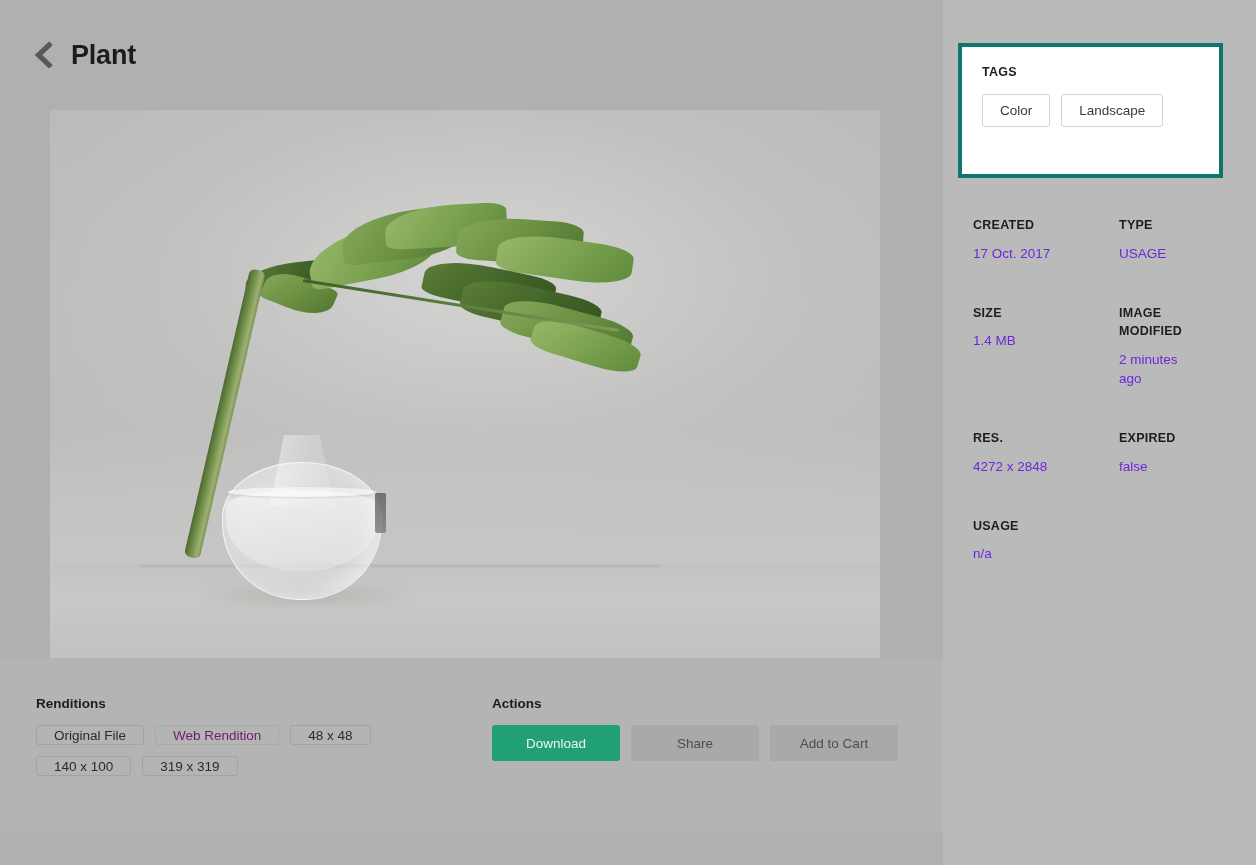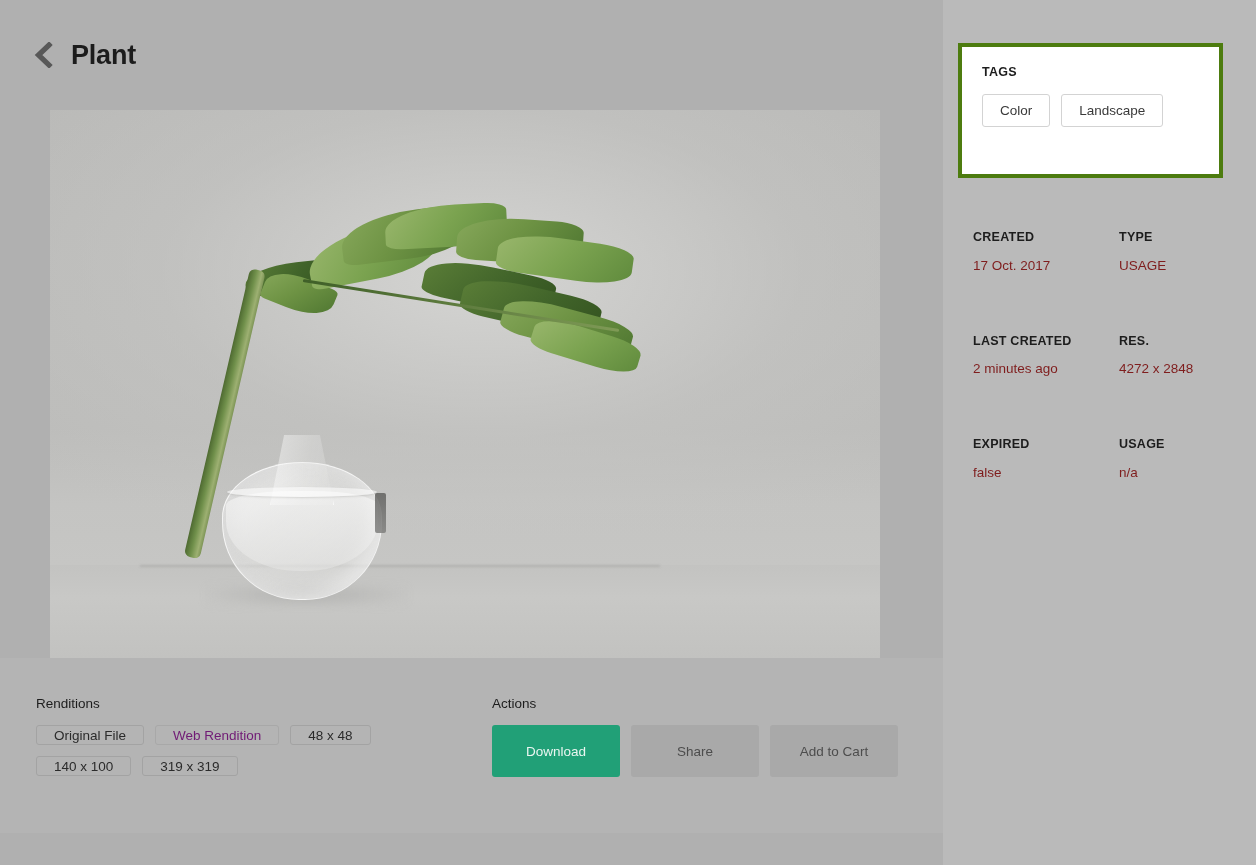--- a/index.html
+++ b/index.html
@@ -206,21 +206,21 @@
     background: #b4b4b4;
     padding: 38px 0 0 36px;
     display: flex;
   }
 
   .bb-group { position: relative; }
   #renditions-group { width: 456px; }
 
   .group-title {
     font-size: 13.5px;
-    font-weight: normal;
+    font-weight: bold;
     color: #1d1d1d;
     margin-bottom: 14px;
   }
 
   .btn-row { display: flex; flex-wrap: wrap; gap: 11px; max-width: 440px; }
 
   .rendition-btn {
     height: 20px;
     padding: 0 17px;
     border: 1px solid #a3a3a3;
@@ -235,21 +235,21 @@
     justify-content: center;
     white-space: nowrap;
   }
   .rendition-btn.is-disabled {
     color: #701a75;
     border-color: #a8a8a8;
     cursor: default;
   }
 
   .action-btn {
-    height: 52px;
+    height: 36px;
     min-width: 128px;
     padding: 12px 16px;
     border: none;
     border-radius: 3px;
     font-size: 13.5px;
     font-family: "Liberation Sans", sans-serif;
     cursor: pointer;
     display: inline-flex;
     align-items: center;
     justify-content: center;
@@ -259,21 +259,21 @@
   .action-btn.secondary { background: #a9a9a9; color: #4d4d4d; }
 
   
   #tags-panel {
     position: absolute;
     left: 15px;
     top: 43px;
     width: 265px;
     height: 135px;
     background: #ffffff;
-    border: 4px solid #4d7c0f;
+    border: 4px solid #0f766e;
     padding: 18px 20px 0 20px;
   }
 
   .panel-label {
     font-size: 12.5px;
     font-weight: bold;
     color: #1d1d1d;
     letter-spacing: 0.3px;
     margin-bottom: 15px;
   }
@@ -292,40 +292,40 @@
     cursor: pointer;
     display: inline-flex;
     align-items: center;
     justify-content: center;
     white-space: nowrap;
   }
 
   #meta-grid {
     position: absolute;
     left: 30px;
-    top: 228px;
+    top: 216px;
     width: 226px;
     display: grid;
     grid-template-columns: 146px 1fr;
-    row-gap: 16px;
+    row-gap: 0;
   }
 
   .meta-cell { padding-bottom: 40px; }
 
   .meta-key {
     font-size: 12.5px;
     font-weight: bold;
     color: #1d1d1d;
     letter-spacing: 0.25px;
     line-height: 1.5;
     margin-bottom: 10px;
   }
   .meta-val {
     font-size: 13.5px;
-    color: #7f1d1d;
+    color: #6d28d9;
     line-height: 1.4;
   }
 
   .meta-cell.tall .meta-key { margin-bottom: 10px; }
 </style>
 </head>
 <body>
 
 <div id="app">
 
@@ -417,22 +417,26 @@
 
       <div class="meta-cell">
         <div class="meta-key">CREATED</div>
         <div class="meta-val">17 Oct. 2017</div>
       </div>
       <div class="meta-cell">
         <div class="meta-key">TYPE</div>
         <div class="meta-val">USAGE</div>
       </div>
 
+      <div class="meta-cell">
+        <div class="meta-key">SIZE</div>
+        <div class="meta-val">1.4 MB</div>
+      </div>
       <div class="meta-cell tall">
-        <div class="meta-key">LAST CREATED</div>
+        <div class="meta-key">IMAGE MODIFIED</div>
         <div class="meta-val">2 minutes ago</div>
       </div>
 
       <div class="meta-cell">
         <div class="meta-key">RES.</div>
         <div class="meta-val">4272 x 2848</div>
       </div>
       <div class="meta-cell">
         <div class="meta-key">EXPIRED</div>
         <div class="meta-val">false</div>

